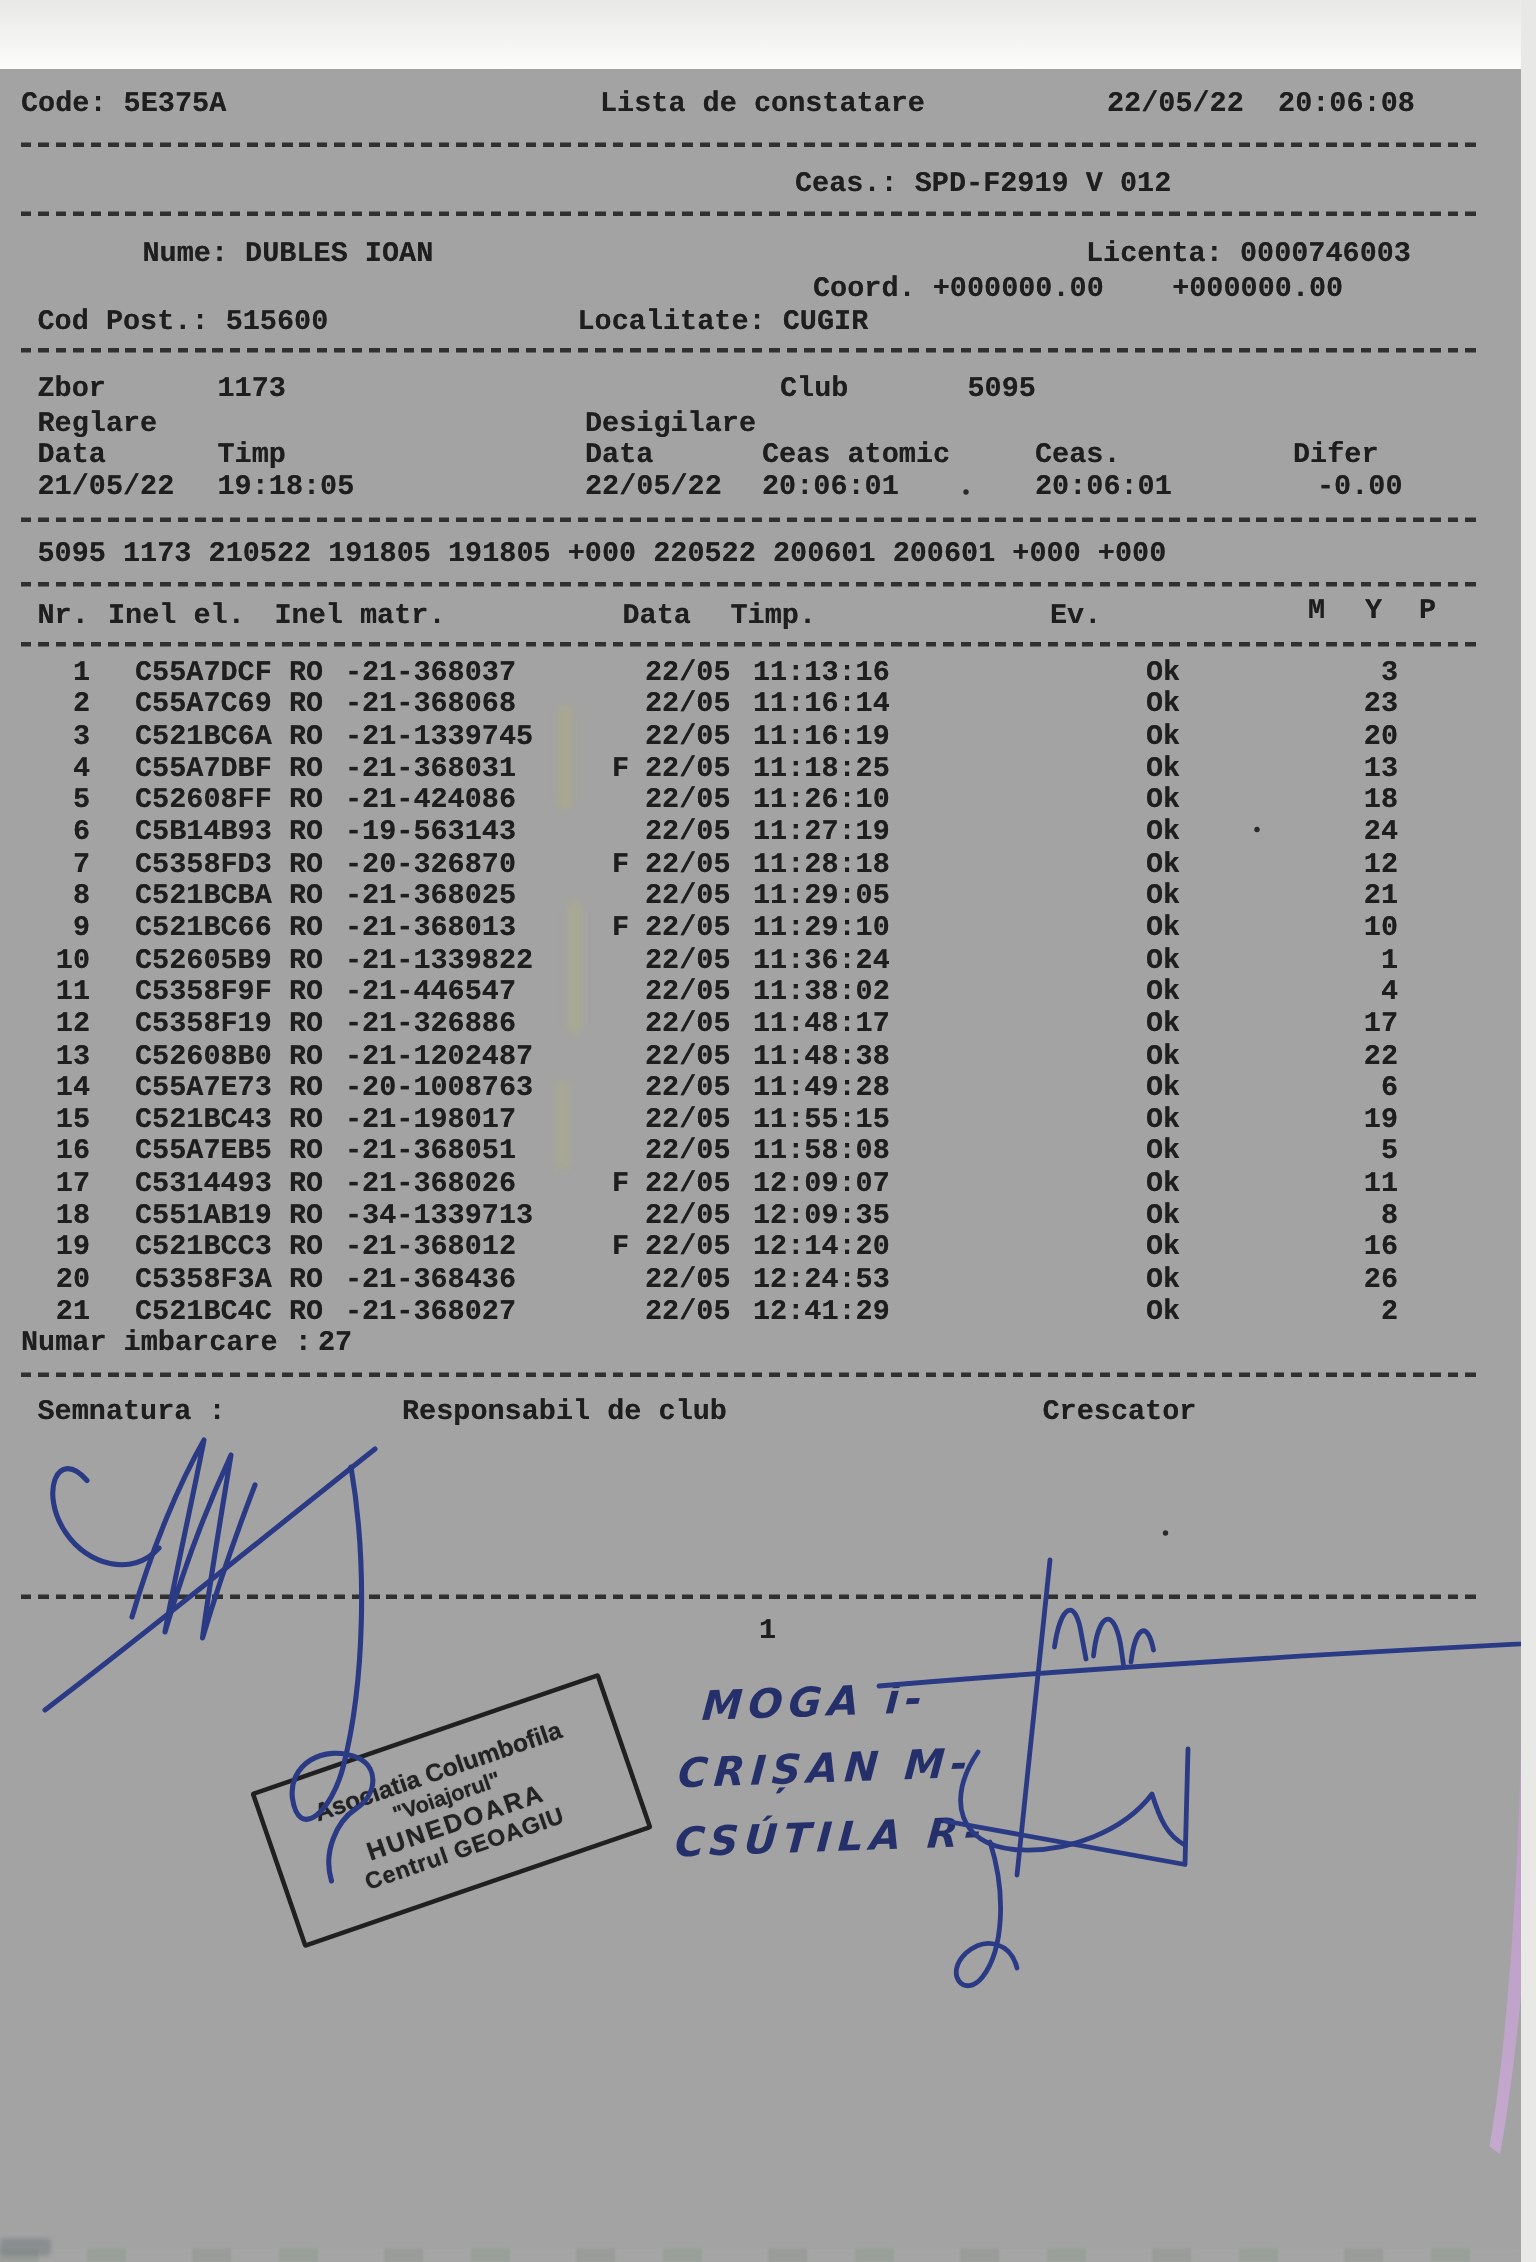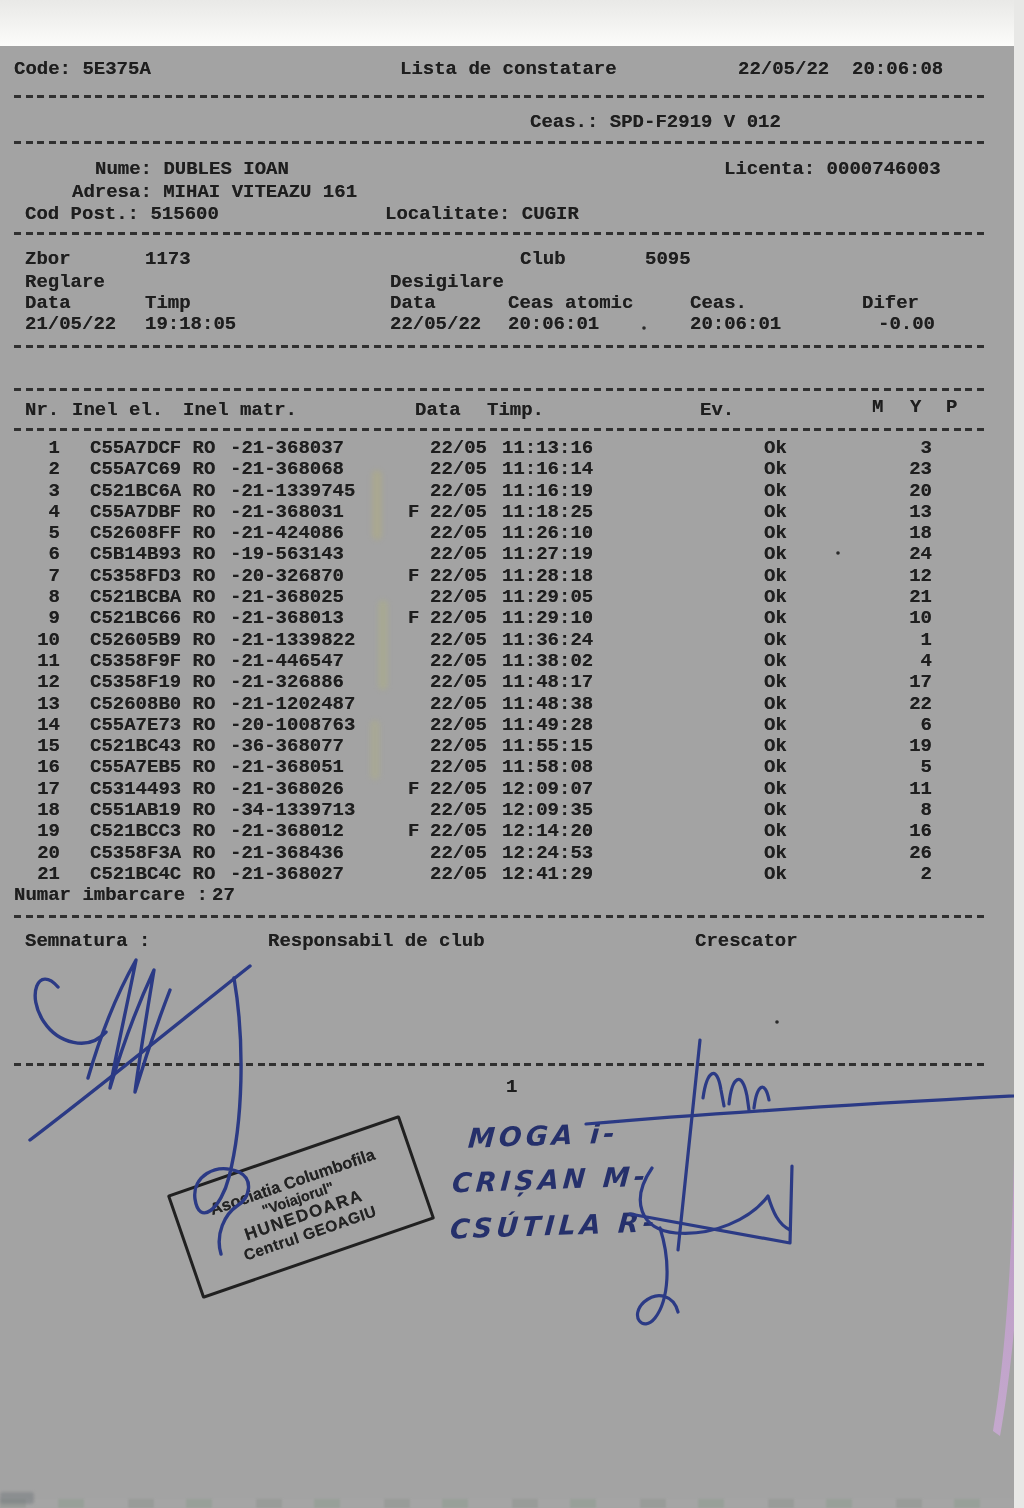--- a/index.html
+++ b/index.html
@@ -71,21 +71,21 @@
   <span class="t" style="left:14px;top:58px">Code: 5E375A</span>
   <span class="t" style="left:400px;top:58px">Lista de constatare</span>
   <span class="t" style="left:738px;top:58px">22/05/22  20:06:08</span>
   <div class="dash" style="top:95px"></div>
 
   <span class="t" style="left:530px;top:111px">Ceas.: SPD-F2919 V 012</span>
   <div class="dash" style="top:141px"></div>
 
   <span class="t" style="left:95px;top:158px">Nume: DUBLES IOAN</span>
   <span class="t" style="left:724px;top:158px">Licenta: 0000746003</span>
-  <span class="t" style="left:72px;top:181px">Adresa: MIHAI VITEAZU 161</span>
+  <span class="t" style="left:542px;top:181px">Coord. +000000.00    +000000.00</span>
   <span class="t" style="left:25px;top:203px">Cod Post.: 515600</span>
   <span class="t" style="left:385px;top:203px">Localitate: CUGIR</span>
   <div class="dash" style="top:232px"></div>
 
   <span class="t" style="left:25px;top:248px">Zbor</span>
   <span class="t" style="left:145px;top:248px">1173</span>
   <span class="t" style="left:520px;top:248px">Club</span>
   <span class="t" style="left:645px;top:248px">5095</span>
 
   <span class="t" style="left:25px;top:271px">Reglare</span>
@@ -99,20 +99,21 @@
   <span class="t" style="left:862px;top:292px">Difer</span>
 
   <span class="t" style="left:25px;top:313px">21/05/22</span>
   <span class="t" style="left:145px;top:313px">19:18:05</span>
   <span class="t" style="left:390px;top:313px">22/05/22</span>
   <span class="t" style="left:508px;top:313px">20:06:01</span>
   <span class="t" style="left:690px;top:313px">20:06:01</span>
   <span class="t" style="left:878px;top:313px">-0.00</span>
   <div class="dash" style="top:345px"></div>
 
+  <span class="t" style="left:25px;top:358px">5095 1173 210522 191805 191805 +000 220522 200601 200601 +000 +000</span>
   <div class="dash" style="top:388px"></div>
 
   <span class="t" style="left:25px;top:399px">Nr.</span>
   <span class="t" style="left:72px;top:399px">Inel el.</span>
   <span class="t" style="left:183px;top:399px">Inel matr.</span>
   <span class="t" style="left:415px;top:399px">Data</span>
   <span class="t" style="left:487px;top:399px">Timp.</span>
   <span class="t" style="left:700px;top:399px">Ev.</span>
   <span class="t" style="left:872px;top:396px">M</span>
   <span class="t" style="left:910px;top:396px">Y</span>
@@ -256,21 +257,21 @@
       <span class="c-matr">-20-1008763</span>
       <span class="c-flag"></span>
       <span class="c-date">22/05</span>
       <span class="c-time">11:49:28</span>
       <span class="c-ev">Ok</span>
       <span class="c-cnt">6</span>
     </div>
       <div class="trow">
       <span class="c-nr">15</span>
       <span class="c-ring">C521BC43 RO</span>
-      <span class="c-matr">-36-368077</span>
+      <span class="c-matr">-21-198017</span>
       <span class="c-flag"></span>
       <span class="c-date">22/05</span>
       <span class="c-time">11:55:15</span>
       <span class="c-ev">Ok</span>
       <span class="c-cnt">19</span>
     </div>
       <div class="trow">
       <span class="c-nr">16</span>
       <span class="c-ring">C55A7EB5 RO</span>
       <span class="c-matr">-21-368051</span>

